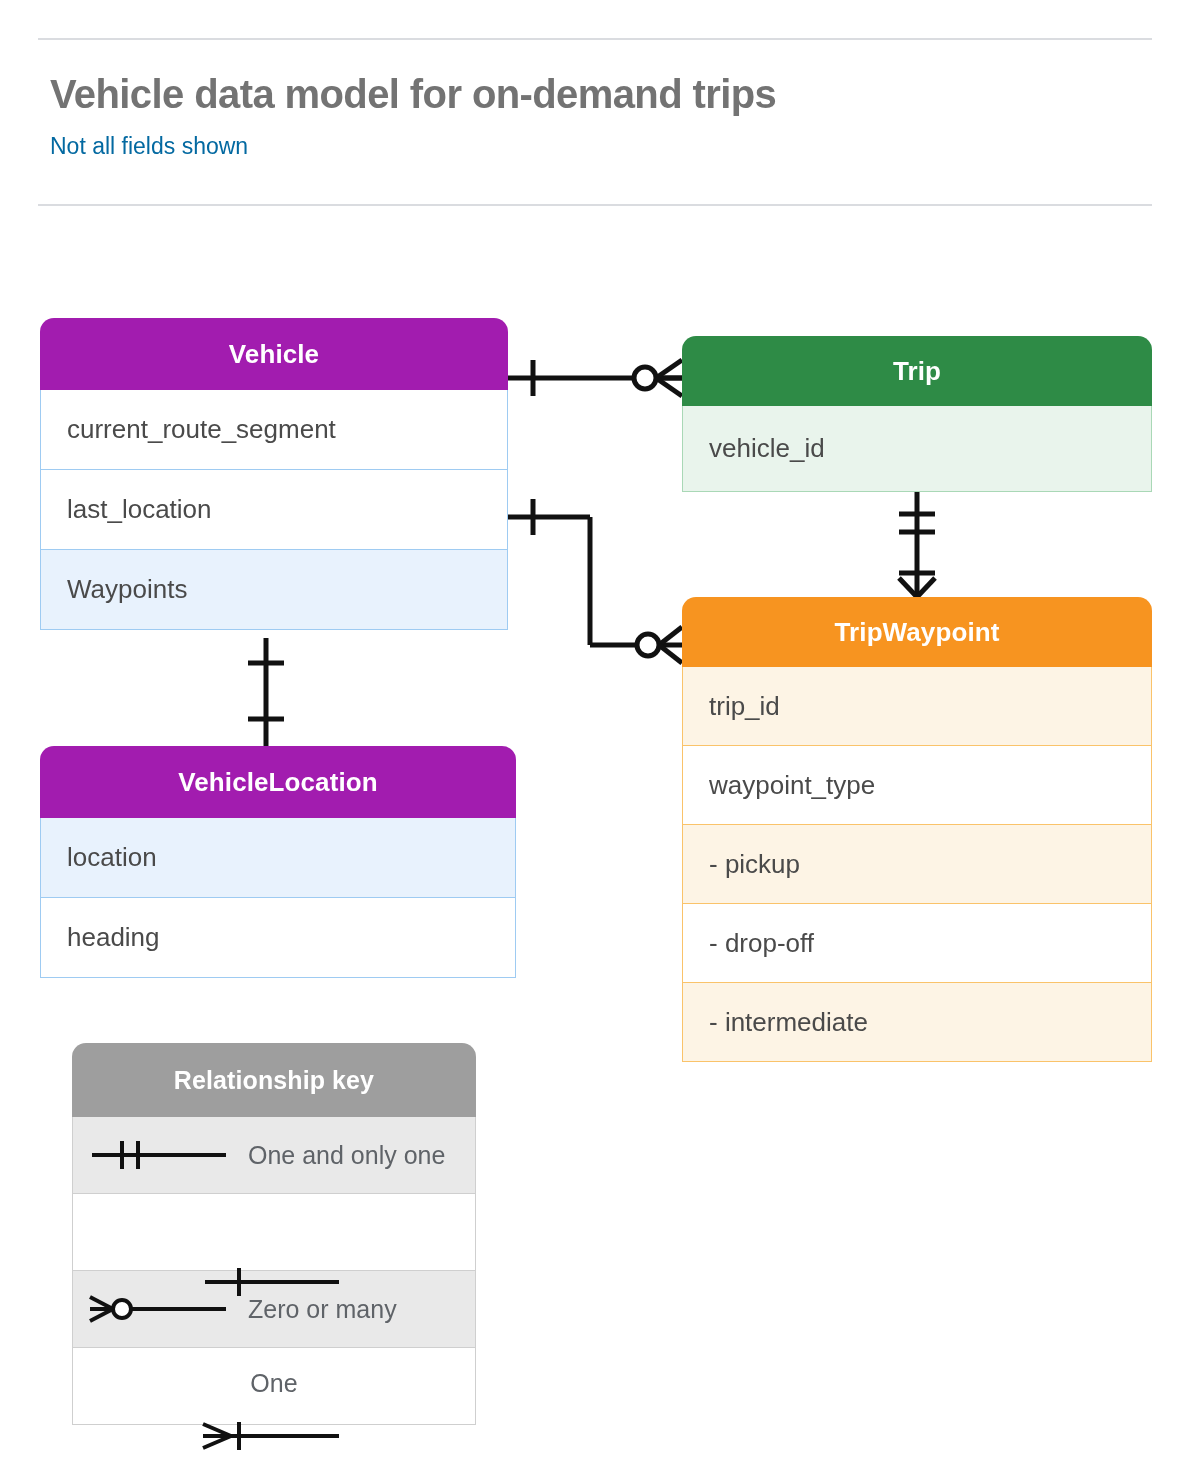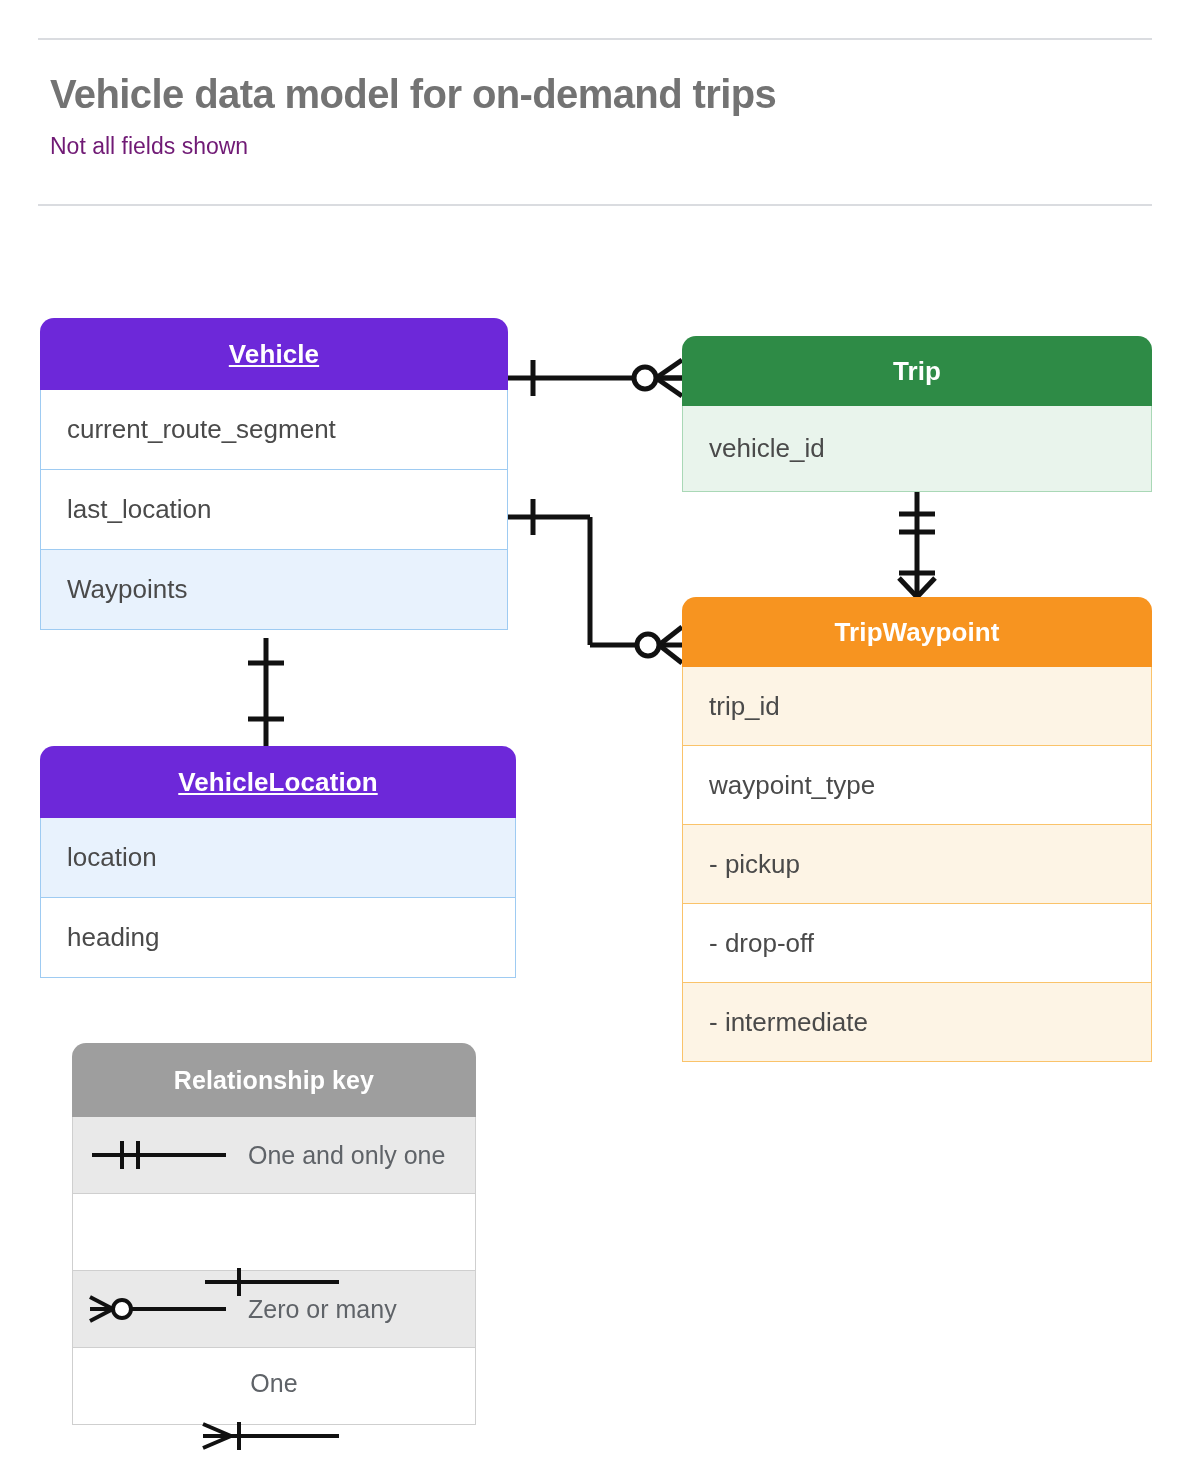--- a/index.html
+++ b/index.html
@@ -35,21 +35,21 @@
     color: #737373;
     letter-spacing: -0.6px;
     white-space: nowrap;
   }
   .page-subtitle {
     position: absolute;
     left: 50px;
     top: 133px;
     font-size: 23px;
     font-weight: normal;
-    color: #701a75;
+    color: #0369a1;
     white-space: nowrap;
   }
 
   
   .entity {
     position: absolute;
     box-sizing: border-box;
   }
   .entity-header {
     box-sizing: border-box;
@@ -67,21 +67,21 @@
     font-size: 26px;
     color: #4a4a4a;
     display: flex;
     align-items: center;
     padding-left: 26px;
     border-style: solid;
     border-width: 0 1px 1px 1px;
   }
 
   
-  .theme-blue .entity-header { background: #6d28d9; text-decoration: underline; }
+  .theme-blue .entity-header { background: #a21caf; }
   .theme-blue .entity-row { border-color: #9ecbf2; }
   .theme-blue .row-alt { background: #e8f2fd; }
   .theme-blue .row-plain { background: #ffffff; }
 
   
   .theme-green .entity-header { background: #2e8b46; }
   .theme-green .entity-row { border-color: #a9d8b6; }
   .theme-green .row-alt { background: #e9f4ec; }
 
   

